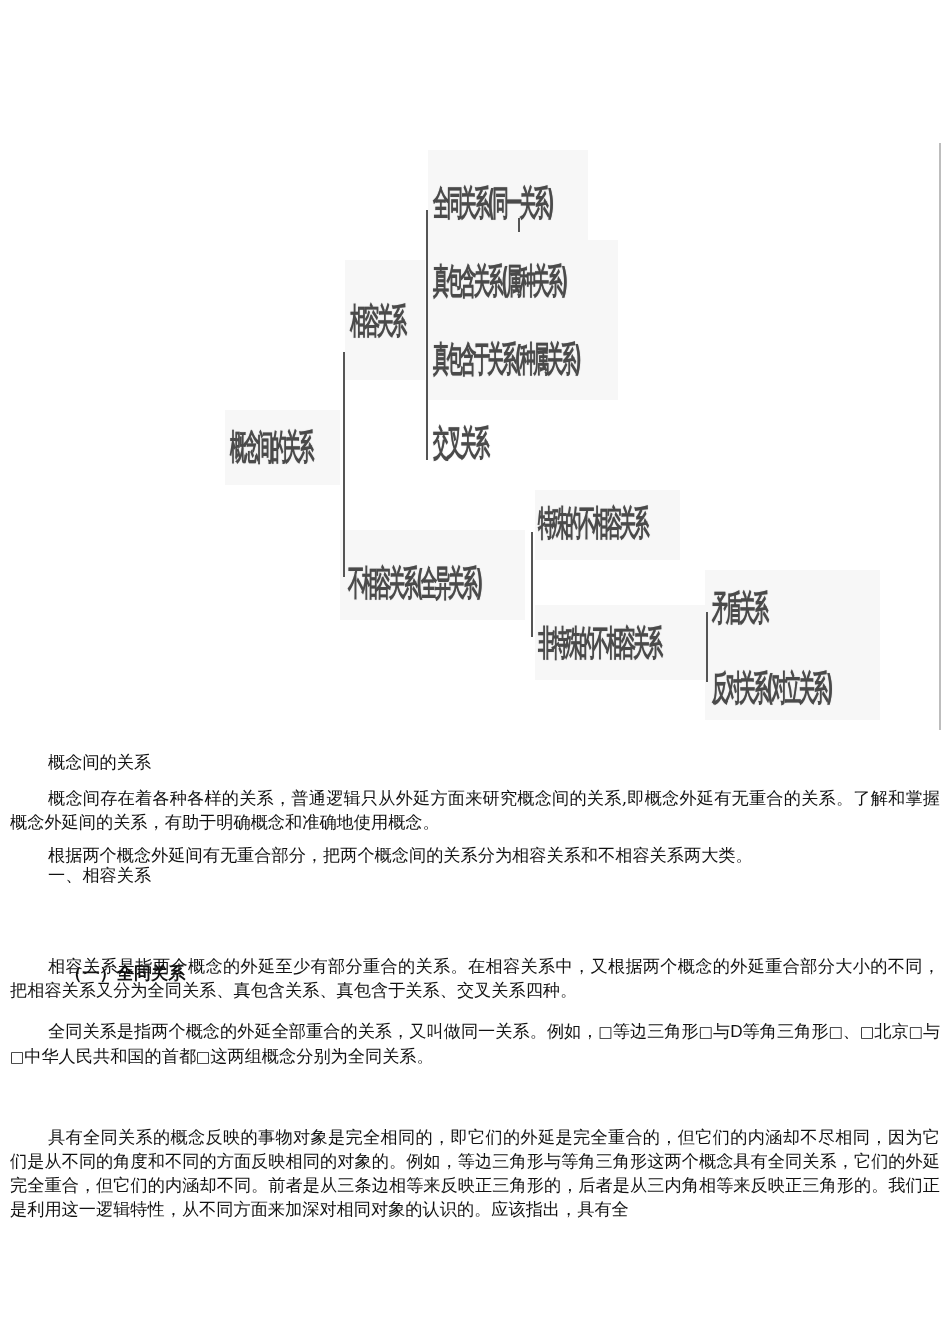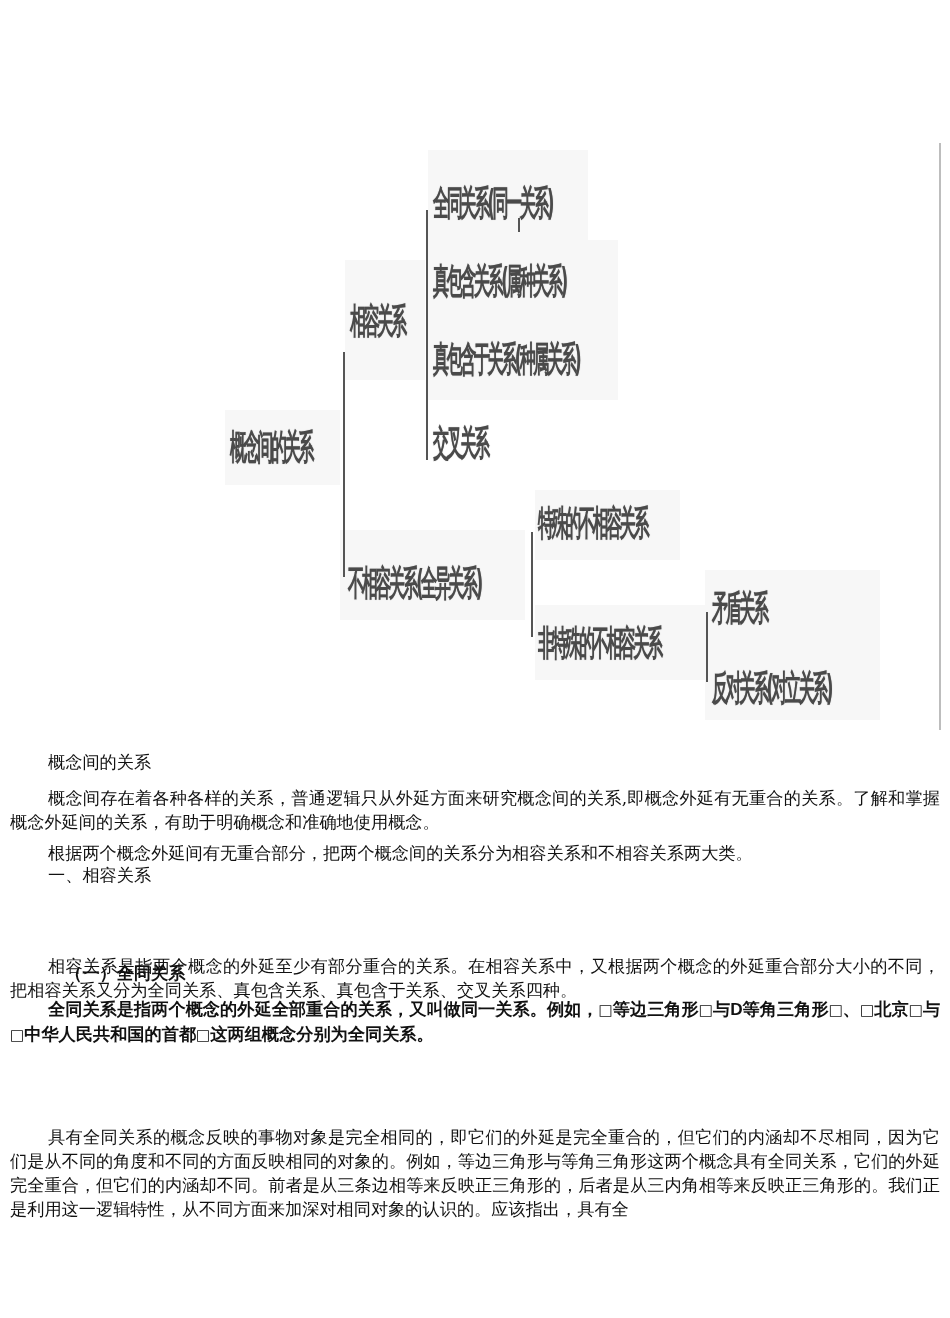--- a/index.html
+++ b/index.html
@@ -57,35 +57,35 @@
 <div class="vline"></div>
 
 <div class="text" style="top:750px;">
   <p class="indent">概念间的关系</p>
 </div>
 
 <div class="text" style="top:786px;">
   <p class="indent">概念间存在着各种各样的关系，普通逻辑只从外延方面来研究概念间的关系,即概念外延有无重合的关系。了解和掌握概念外延间的关系，有助于明确概念和准确地使用概念。</p>
 </div>
 
-<div class="text" style="top:843px;font-family:Liberation Mono, monospace;">
+<div class="text" style="top:843px;">
   <p class="indent">根据两个概念外延间有无重合部分，把两个概念间的关系分为相容关系和不相容关系两大类。</p>
 </div>
 
 <div class="text" style="top:863px;">
   <p class="indent">一、相容关系</p>
 </div>
 
 <div class="text" style="top:954px;">
   <p class="indent">相容关系是指两个概念的外延至少有部分重合的关系。在相容关系中，又根据两个概念的外延重合部分大小的不同，把相容关系又分为全同关系、真包含关系、真包含于关系、交叉关系四种。</p>
 </div>
 
 <div class="text" style="top:961px;">
   <p style="padding-left:55px;font-weight:bold;">（一）全同关系</p>
 </div>
 
-<div class="text" style="top:997px;font-weight:bold;">
+<div class="text" style="top:1019px;">
   <p class="indent"><span>全同关系是指两个概念的外延全部重合的关系，又叫做同一关系。例如，</span><span class="box">□</span><span>等边三角形</span><span class="box">□</span><span>与</span><span class="latin">D</span><span>等角三角形</span><span class="box">□</span><span>、</span><span class="box">□</span><span>北京</span><span class="box">□</span><span>与</span><span class="box">□</span><span>中华人民共和国的首都</span><span class="box">□</span><span>这两组概念分别为全同关系。</span></p>
 </div>
 
 <div class="text" style="top:1100px;margin-top:25px;">
   <p class="indent">具有全同关系的概念反映的事物对象是完全相同的，即它们的外延是完全重合的，但它们的内涵却不尽相同，因为它们是从不同的角度和不同的方面反映相同的对象的。例如，等边三角形与等角三角形这两个概念具有全同关系，它们的外延完全重合，但它们的内涵却不同。前者是从三条边相等来反映正三角形的，后者是从三内角相等来反映正三角形的。我们正是利用这一逻辑特性，从不同方面来加深对相同对象的认识的。应该指出，具有全</p>
 </div>
 
 </body></html>

